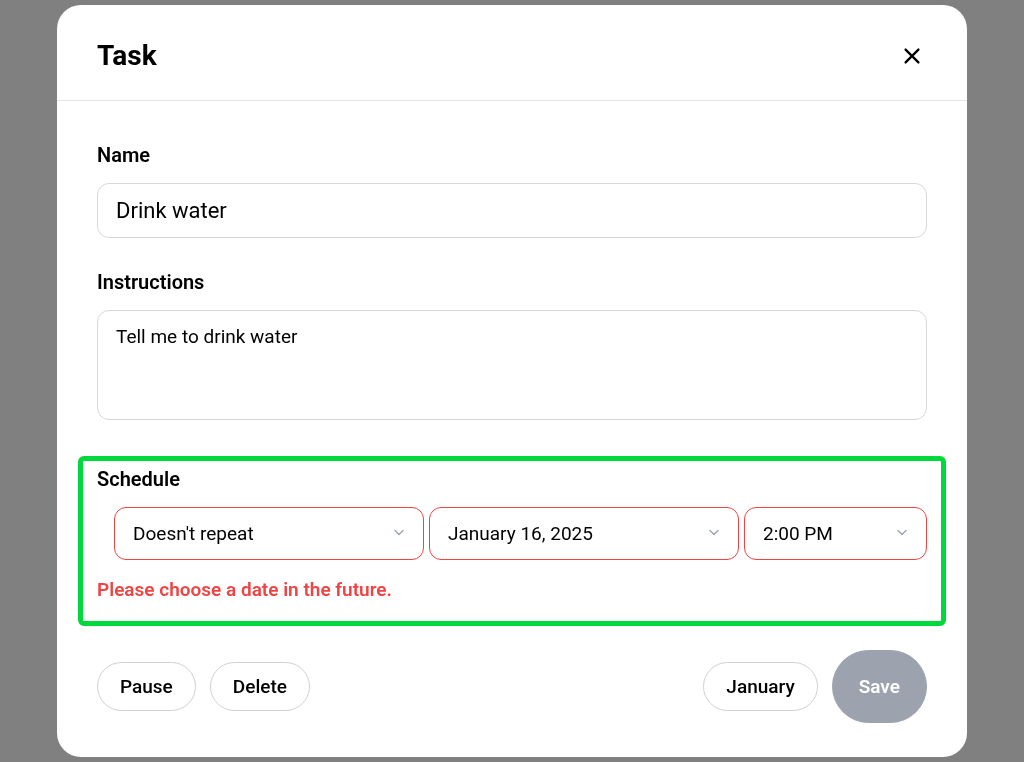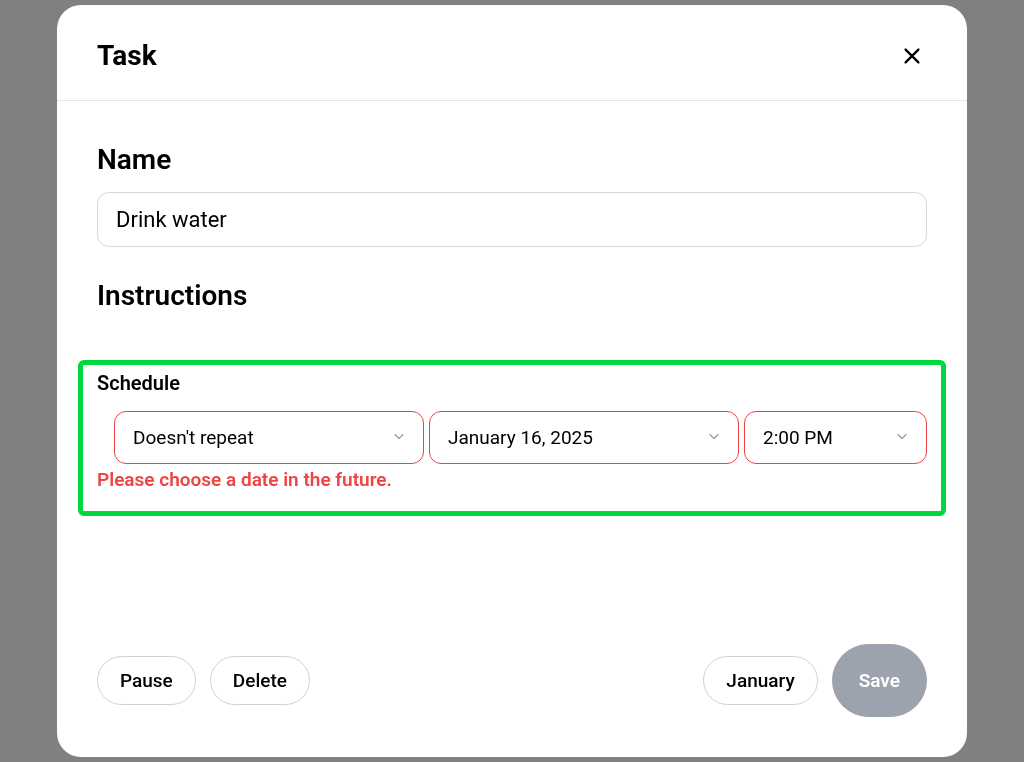--- a/index.html
+++ b/index.html
@@ -53,21 +53,21 @@
     .modal-body {
       flex: 1;
       padding: 42px 40px 0 40px;
       display: flex;
       flex-direction: column;
     }
     .field-group {
       margin-bottom: 32px;
     }
     .field-label {
-      font-size: 28px;
+      font-size: 20px;
       font-weight: 600;
       color: #000;
       margin-bottom: 16px;
       display: block;
     }
     .text-input {
       width: 100%;
       padding: 14px 18px;
       font-size: 22px;
       border: 1px solid #d8d8d8;
@@ -120,39 +120,38 @@
       transform: translateY(-50%);
       color: #9ca3af;
     }
     .sel-repeat { flex: 0 0 310px; }
     .sel-date { flex: 0 0 310px; }
     .sel-time { flex: 1; }
     .error-text {
       color: #ef4444;
       font-size: 19px;
       font-weight: 600;
-      margin-top: 4px;
+      margin-top: 18px;
     }
     .modal-footer {
       display: flex;
       align-items: center;
       padding: 24px 40px 40px 40px;
       gap: 14px;
     }
     .btn {
       padding: 12px 22px;
       font-size: 19px;
       font-weight: 500;
       border-radius: 999px;
       cursor: pointer;
       font-family: inherit;
       border: 1px solid #d0d0d0;
       background: #fff;
       color: #000;
-      margin-top: 12px;
     }
     .spacer { flex: 1; }
     .btn-save {
       background: #9ca3af;
       color: #fff;
       border: 1px solid #9ca3af;
       font-weight: 600;
       padding: 24px 26px;
     }
     .schedule-label {
@@ -178,20 +177,21 @@
 
   <div class="modal-body">
 
     <div class="field-group">
       <label class="field-label">Name</label>
       <input type="text" class="text-input" value="Drink water" style="">
     </div>
 
     <div class="field-group">
       <label class="field-label">Instructions</label>
+      <textarea class="textarea-input" style="">Tell me to drink water</textarea>
     </div>
 
     <div class="schedule-highlight">
       <div class="schedule-label">Schedule</div>
       <div class="schedule-row">
 
         <div class="select-wrapper sel-repeat">
           <span>Doesn't repeat</span>
           <span class="chevron">
             <svg width="16" height="16" viewBox="0 0 24 24" fill="none" stroke="currentColor" stroke-width="2" stroke-linecap="round" stroke-linejoin="round">

